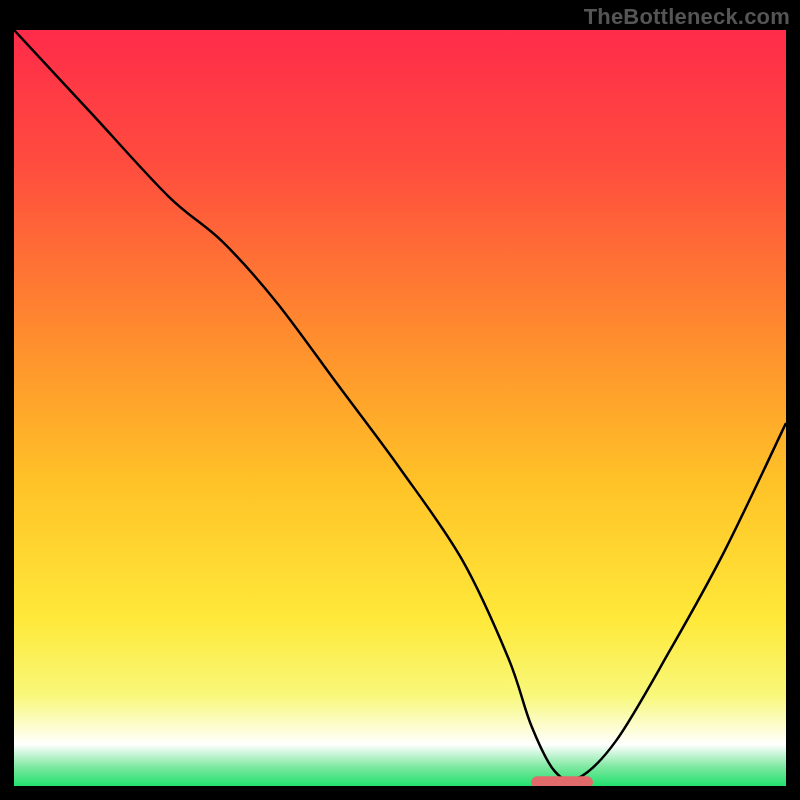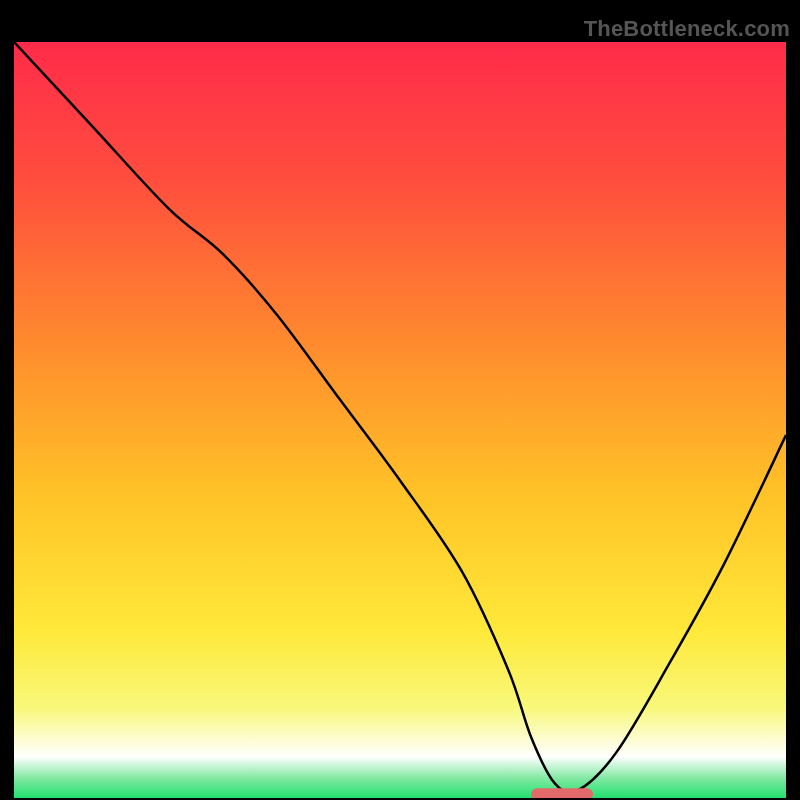--- a/index.html
+++ b/index.html
@@ -9,21 +9,20 @@
     height: 800px;
     background: #000;
     overflow: hidden;
     font-family: Arial, Helvetica, sans-serif;
   }
   .frame {
     position: relative;
     width: 800px;
     height: 592px;
     background: #000;
-    margin-top: 12px;
   }
   .watermark {
     position: absolute;
     top: 4px;
     right: 10px;
     color: #555;
     font-size: 22px;
     font-weight: 600;
     letter-spacing: 0.2px;
     z-index: 5;

